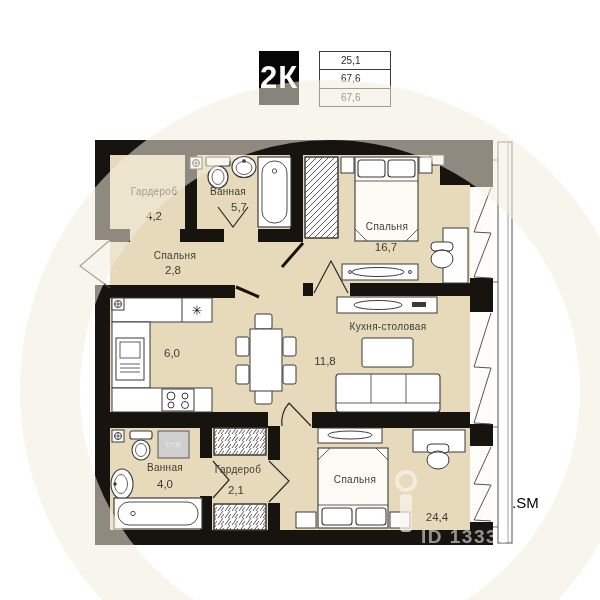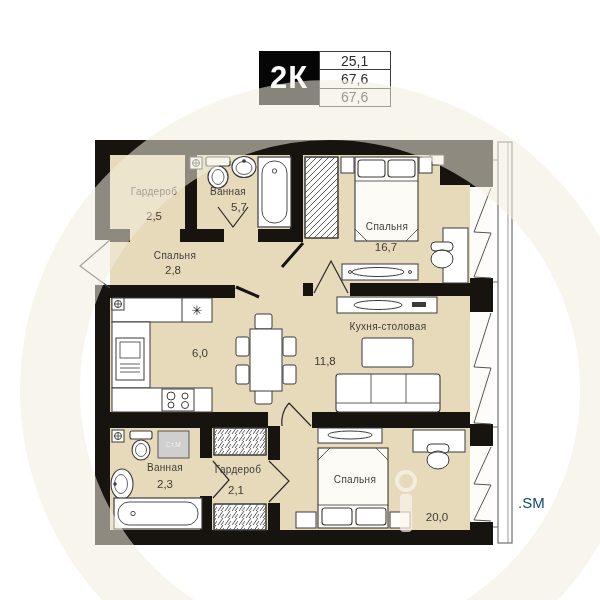--- a/index.html
+++ b/index.html
@@ -1,44 +1,44 @@
 <!DOCTYPE html>
 <html><head>
 <meta charset="utf-8">
 <style>
   html,body{margin:0;padding:0;background:#ffffff;}
   .stage{position:relative;width:600px;height:600px;background:#ffffff;overflow:hidden;
          font-family:"Liberation Sans", sans-serif;}
   
-  .typebox{position:absolute;left:259px;top:51px;width:60px;height:54px;background:#060606;
+  .typebox{position:absolute;left:259px;top:51px;width:40px;height:54px;background:#060606;
            color:#fff;font-size:31px;font-weight:bold;display:flex;align-items:center;
            justify-content:center;letter-spacing:1px;z-index:4;}
   .areatable{position:absolute;left:319px;top:51px;width:70px;height:54px;z-index:4;
              border:1px solid #3c3c3c;background:#fff;display:flex;flex-direction:column;}
-  .arearow{flex:1;border-bottom:1px solid #3c3c3c;font-size:14px;color:#2b2b2b;
+  .arearow{flex:1;border-bottom:1px solid #3c3c3c;font-size:10px;color:#2b2b2b;
            display:flex;align-items:center;padding-left:21px;}
   .arearow:last-child{border-bottom:none;}
   
   .floor{position:absolute;left:110px;top:155px;width:360px;height:375px;background:#e7dabb;z-index:1;}
   .wall{position:absolute;background:#17130e;z-index:3;}
   .win{position:absolute;background:#fdfcf9;z-index:3;}
   .svglayer{position:absolute;left:0;top:0;width:600px;height:600px;z-index:5;pointer-events:none;}
   .lbl{position:absolute;transform:translate(-50%,-50%);font-size:10px;color:#3e3b37;
        white-space:nowrap;z-index:6;letter-spacing:.3px;}
   .num{position:absolute;transform:translate(-50%,-50%);font-size:11.5px;color:#3e3b37;
        white-space:nowrap;z-index:6;}
   .tiny{position:absolute;transform:translate(-50%,-50%);font-size:6.5px;color:#a9a9a9;
         z-index:6;letter-spacing:.2px;}
   .star{position:absolute;transform:translate(-50%,-50%);font-size:13px;color:#222;z-index:6;}
   
   .wm-ring{position:absolute;left:20px;top:80px;width:620px;height:620px;border-radius:50%;
            border:60px solid rgba(243,236,221,0.55);box-sizing:border-box;z-index:8;}
   .wm-id{position:absolute;left:421px;top:526px;font-size:19px;font-weight:bold;
          color:rgba(255,255,255,0.55);letter-spacing:1.5px;z-index:9;}
-  .wm-sm{position:absolute;left:512px;top:494px;font-size:15px;color:#0c4a6e;z-index:9;padding-left:6px;}
+  .wm-sm{position:absolute;left:512px;top:494px;font-size:15px;color:#000000;z-index:9;}
   .wm-pin{position:absolute;z-index:8;}
   .wm-pin .head{width:22px;height:22px;border:4px solid rgba(249,244,236,0.7);
                 border-radius:50%;box-sizing:border-box;}
   .wm-pin .bar{width:12px;height:38px;background:rgba(249,244,236,0.7);margin:2px auto 0;
                border-radius:4px;}
 </style>
 </head>
 <body>
 
 <div class="stage">
@@ -262,48 +262,49 @@
     </g>
 
     <g fill="none" stroke="#6f6f6f" stroke-width="1.2">
       <rect x="498" y="142" width="14" height="401"></rect>
       <path d="M508 142 V543" stroke-width="0.7"></path>
       <path d="M493 160 H498 M493 282 H498 M493 427 H498 M493 527 H498" stroke-width="1"></path>
     </g>
   </svg>
 
   <div class="lbl" style="left:154px;top:191px">Гардероб</div>
-  <div class="num" style="left:154px;top:216px">2,5</div>
+  <div class="num" style="left:154px;top:216px">4,2</div>
 
   <div class="lbl" style="left:228px;top:191px">Ванная</div>
   <div class="num" style="left:239px;top:207px">5,7</div>
 
   <div class="lbl" style="left:387px;top:226px">Спальня</div>
   <div class="num" style="left:386px;top:247px">16,7</div>
 
   <div class="lbl" style="left:175px;top:255px">Спальня</div>
   <div class="num" style="left:173px;top:270px">2,8</div>
 
-  <div class="num" style="left:200px;top:353px">6,0</div>
+  <div class="num" style="left:172px;top:353px">6,0</div>
 
   <div class="lbl" style="left:388px;top:326px">Кухня-столовая</div>
   <div class="num" style="left:325px;top:361px">11,8</div>
 
   <div class="lbl" style="left:165px;top:467px">Ванная</div>
-  <div class="num" style="left:165px;top:484px">2,3</div>
+  <div class="num" style="left:165px;top:484px">4,0</div>
 
   <div class="lbl" style="left:238px;top:469px">Гардероб</div>
   <div class="num" style="left:236px;top:490px">2,1</div>
 
   <div class="lbl" style="left:355px;top:479px">Спальня</div>
-  <div class="num" style="left:437px;top:517px">20,0</div>
+  <div class="num" style="left:437px;top:517px">24,4</div>
 
   <div class="tiny" style="left:173.5px;top:444px;color:#efefef">Ст.М</div>
   <div class="star" style="left:197px;top:310px">✳</div>
 
   <div class="wm-ring"></div>
   <div class="wm-pin" style="left:395px;top:470px">
     <div class="head"></div>
       <div class="bar"></div>
   </div>
+  <div class="wm-id">ID 13333</div>
   <div class="wm-sm">.SM</div>
 
 </div>
 
 </body></html>

